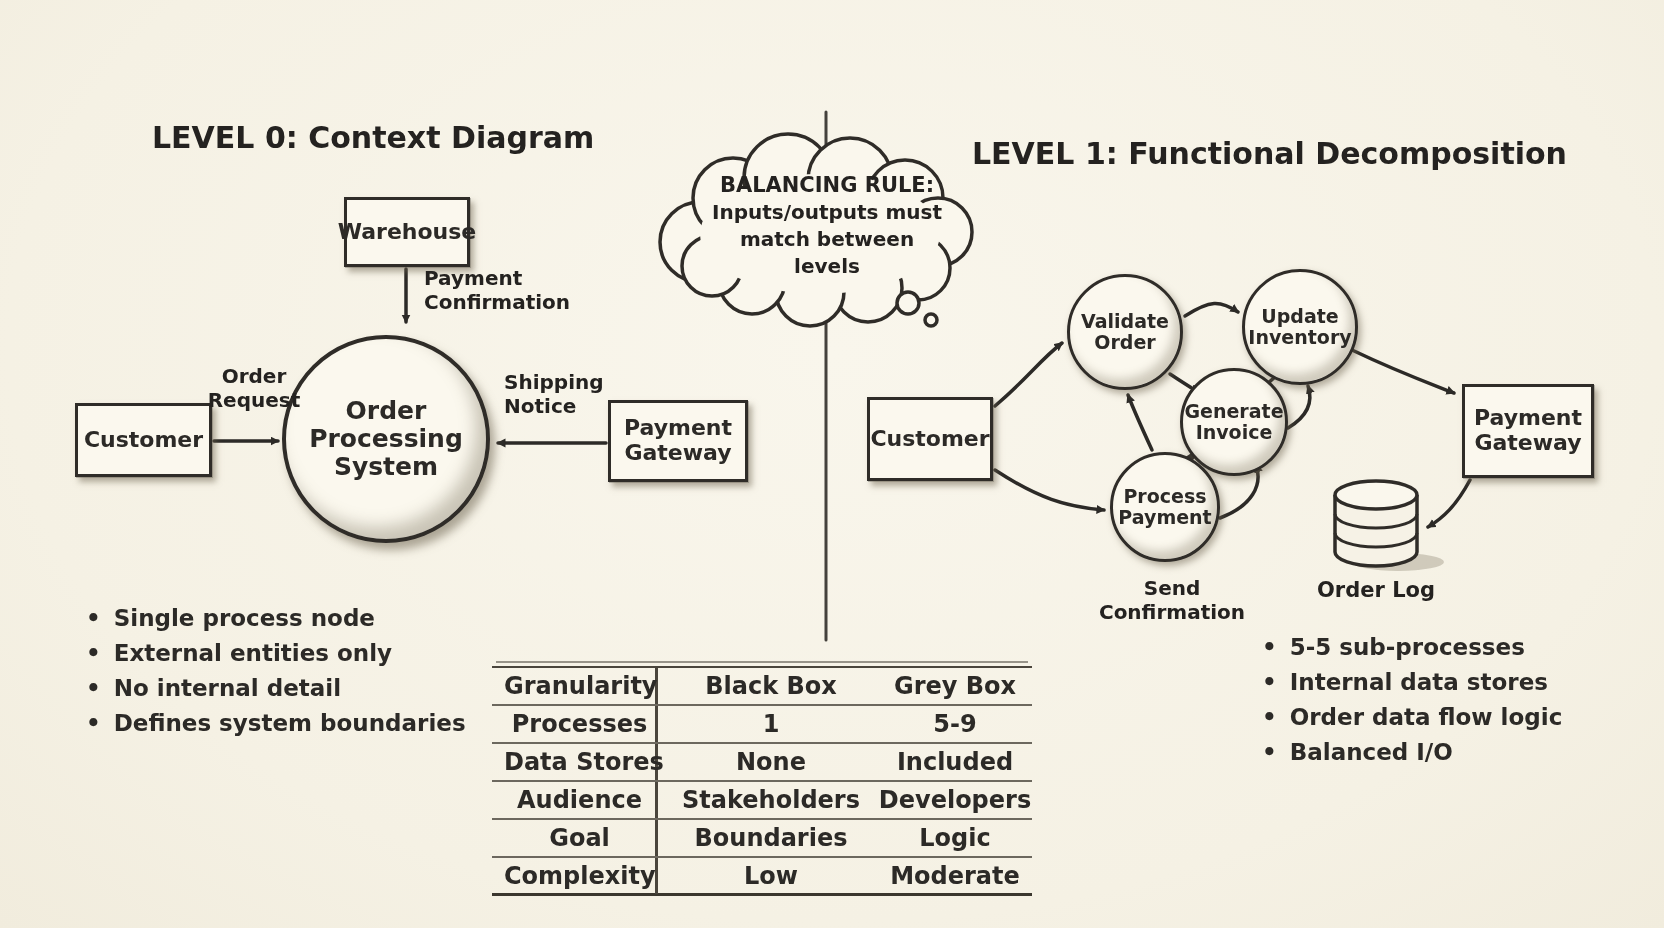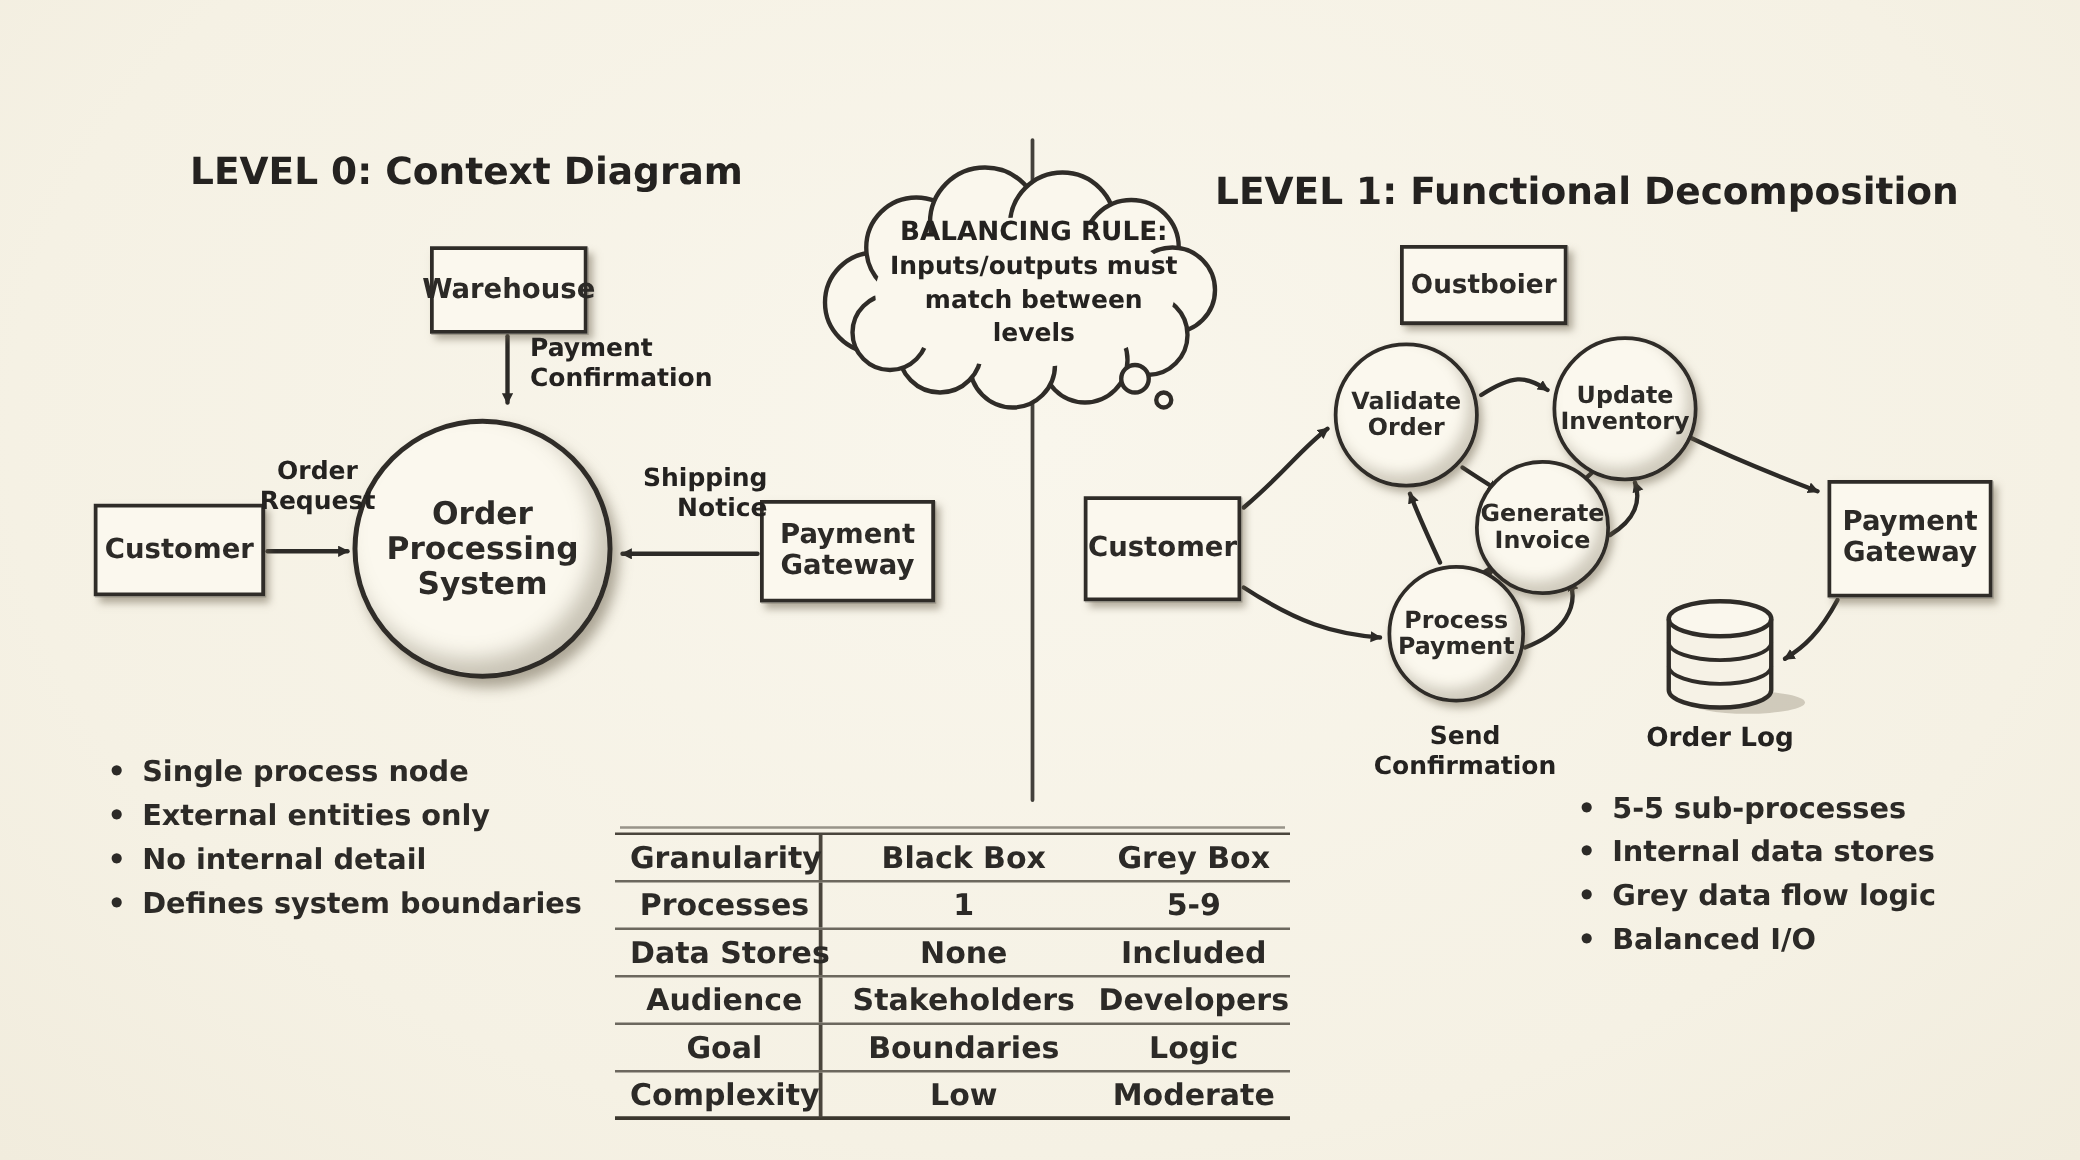--- a/index.html
+++ b/index.html
@@ -139,44 +139,43 @@
     <div>match between levels</div>
   </div>
 
   <div class="abs box" style="left:324px;top:197px;width:126px;height:70px;font-size:22px;margin-left:20px;">Warehouse</div>
   <div class="abs box" style="left:75px;top:403px;width:137px;height:74px;font-size:22px;">Customer</div>
   <div class="abs box" style="left:608px;top:400px;width:140px;height:82px;font-size:22px;padding:0 14px;">Payment Gateway</div>
   <div class="abs circle circle-big" style="left:282px;top:335px;width:208px;height:208px;padding:0 28px;">Order Processing System</div>
 
   <div class="abs flow-label" style="left:424px;top:266px;width:150px;text-align:left;">Payment Confirmation</div>
   <div class="abs flow-label" style="left:204px;top:364px;width:100px;text-align:center;">Order Request</div>
-  <div class="abs flow-label" style="left:504px;top:370px;width:110px;text-align:right;">Shipping Notice</div>
-
-  <div class="abs box" style="left:1120px;top:196px;width:134px;height:64px;font-size:21px;">Oustboier</div>
+  <div class="abs flow-label" style="left:504px;top:370px;width:110px;text-align:left;">Shipping Notice</div>
+
   <div class="abs box" style="left:867px;top:397px;width:126px;height:84px;font-size:22px;">Customer</div>
   <div class="abs box" style="left:1462px;top:384px;width:132px;height:94px;font-size:22px;padding:0 12px;">Payment Gateway</div>
 
   <div class="abs circle node-label-sm" style="left:1067px;top:274px;width:116px;height:116px;padding:0 16px;">Validate Order</div>
   <div class="abs circle node-label-sm" style="left:1242px;top:269px;width:116px;height:116px;padding:0 9px;">Update Inventory</div>
   <div class="abs circle node-label-sm" style="left:1180px;top:368px;width:108px;height:108px;padding:0 7px;">Generate Invoice</div>
   <div class="abs circle node-label-sm" style="left:1110px;top:452px;width:110px;height:110px;padding:0 10px;">Process Payment</div>
 
   <div class="abs flow-label" style="left:1092px;top:576px;width:160px;text-align:center;">Send Confirmation</div>
   <div class="abs flow-label" style="left:1306px;top:578px;width:140px;text-align:center;font-size:21px;">Order Log</div>
 
   <ul class="abs bullets bullets-l0">
     <li>Single process node</li>
     <li>External entities only</li>
     <li>No internal detail</li>
     <li>Defines system boundaries</li>
   </ul>
   <ul class="abs bullets bullets-l1">
     <li>5-5 sub-processes</li>
     <li>Internal data stores</li>
-    <li>Grey data flow logic</li>
+    <li>Order data flow logic</li>
     <li>Balanced I/O</li>
   </ul>
 
   <div class="cmp-table">
     <div class="cmp-row">
       <div class="cmp-cell cmp-attr">Granularity</div>
       <div class="cmp-cell cmp-l0">Black Box</div>
       <div class="cmp-cell cmp-l1">Grey Box</div>
     </div>
     <div class="cmp-row">

